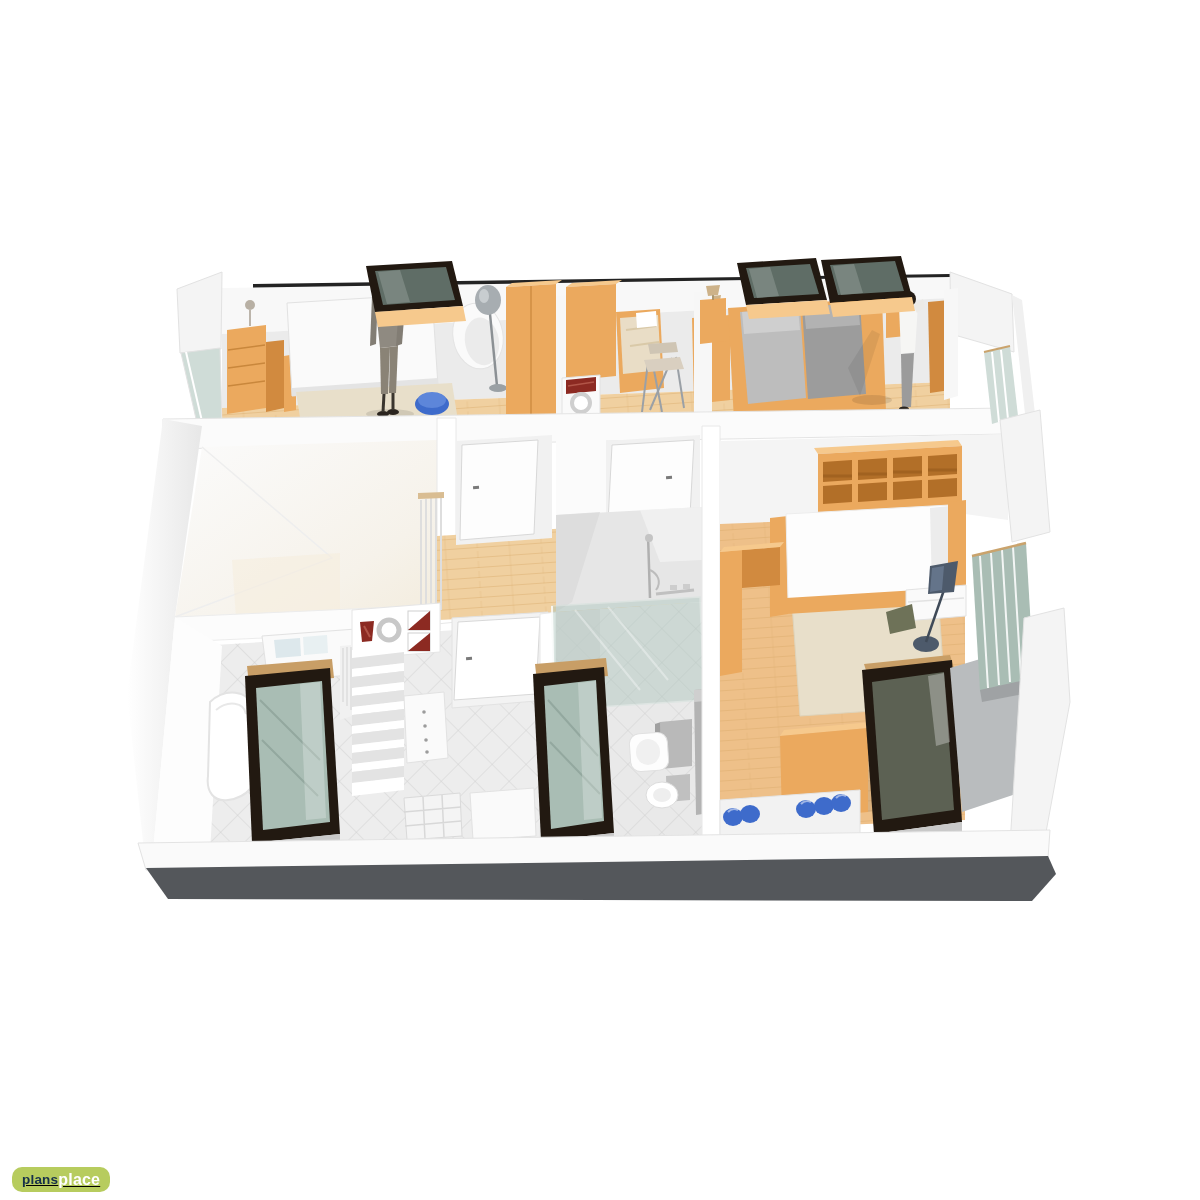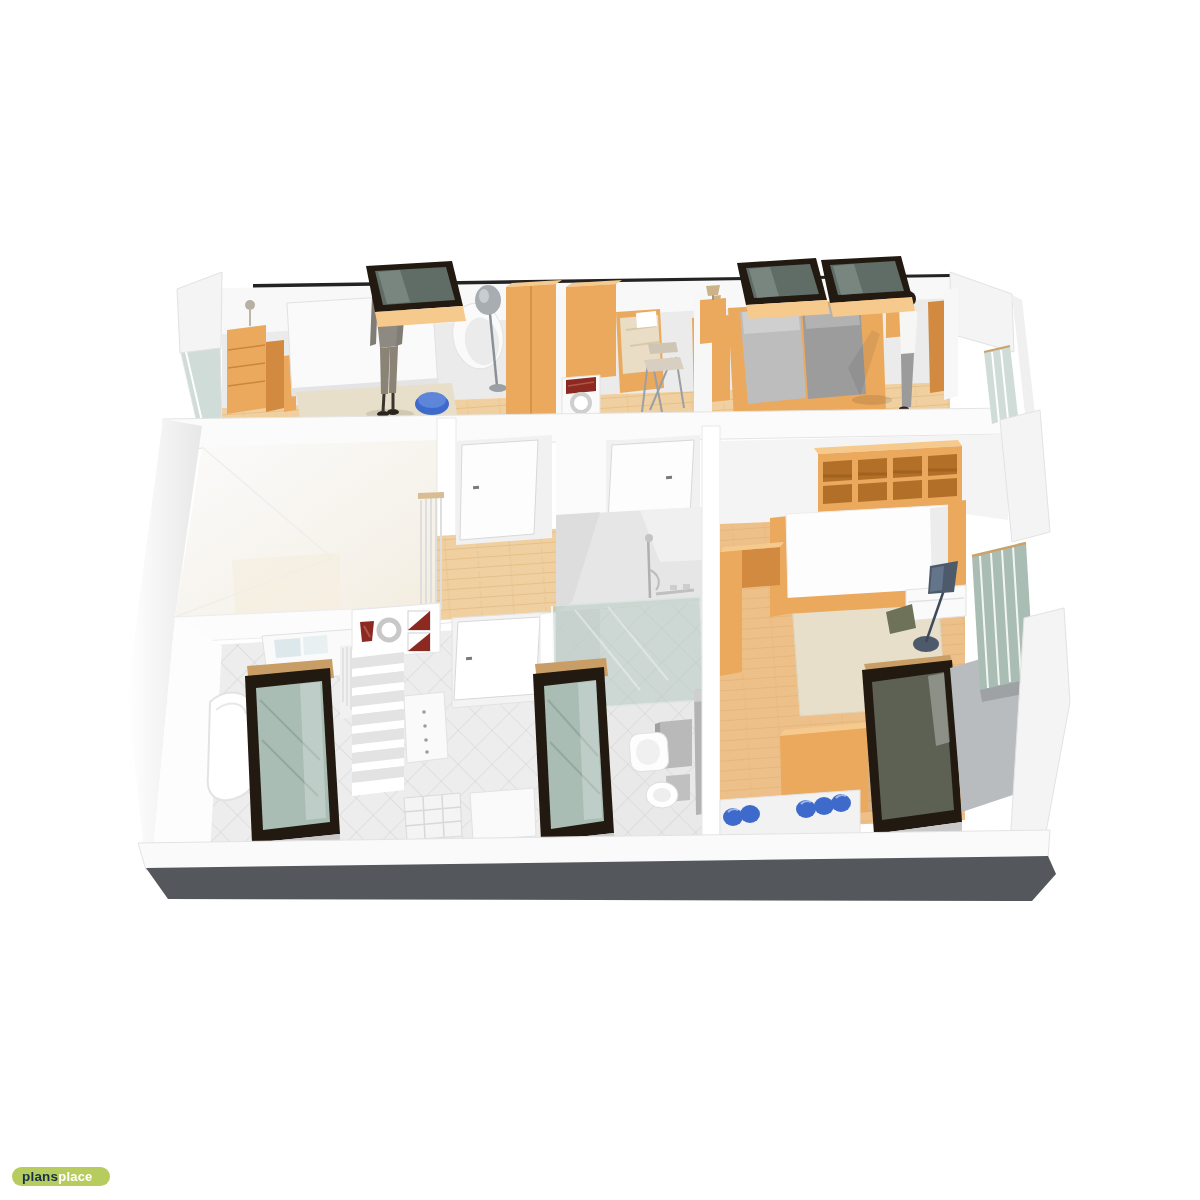--- a/index.html
+++ b/index.html
@@ -28,27 +28,27 @@
   .p-mattress{fill:var(--mattress)}
   .p-mattress-light{fill:var(--mattress-light)}
   .p-white-furn{fill:var(--white-furn)}
   .p-blue{fill:var(--accent-blue)}
   .p-red{fill:var(--accent-red)}
   .p-person{fill:var(--person)}
   .p-slate{fill:var(--slate)}
   .p-chair{fill:var(--chair-red)}
   .edge{stroke:#e2e2e2;stroke-width:1;}
   #logo{
-    position:absolute;left:12px;top:1167px;height:19px;min-width:98px;
+    position:absolute;left:12px;top:1167px;height:25px;min-width:98px;
     background:var(--logo-bg);border-radius:10px;
-    display:flex;align-items:center;justify-content:flex-start;
-    padding:0 10px;box-sizing:border-box;
+    display:flex;align-items:center;justify-content:space-between;
+    padding:0 10px;box-sizing:border-box;text-decoration:underline;
   }
   #logo .b{color:var(--logo-dark);font-weight:bold;font-size:13.5px;letter-spacing:.2px;}
-  #logo .l{color:var(--logo-light);font-weight:bold;font-size:13px;letter-spacing:.2px;}
+  #logo .l{color:var(--logo-light);font-weight:bold;font-size:16px;letter-spacing:.2px;}
 </style>
 </head>
 <body style="background: rgb(255, 255, 255);">
 
 <svg id="scene" width="1200" height="1200" viewBox="0 0 1200 1200" xmlns="http://www.w3.org/2000/svg">
   <defs>
     <pattern id="tiles" width="24" height="24" patternUnits="userSpaceOnUse" patternTransform="rotate(45)">
       <path d="M0,0 H24 M0,0 V24" style="stroke:var(--tile-line);stroke-width:1.1;opacity:.7" fill="none"></path>
     </pattern>
     <pattern id="planks" width="64" height="10" patternUnits="userSpaceOnUse" patternTransform="rotate(-4)">

